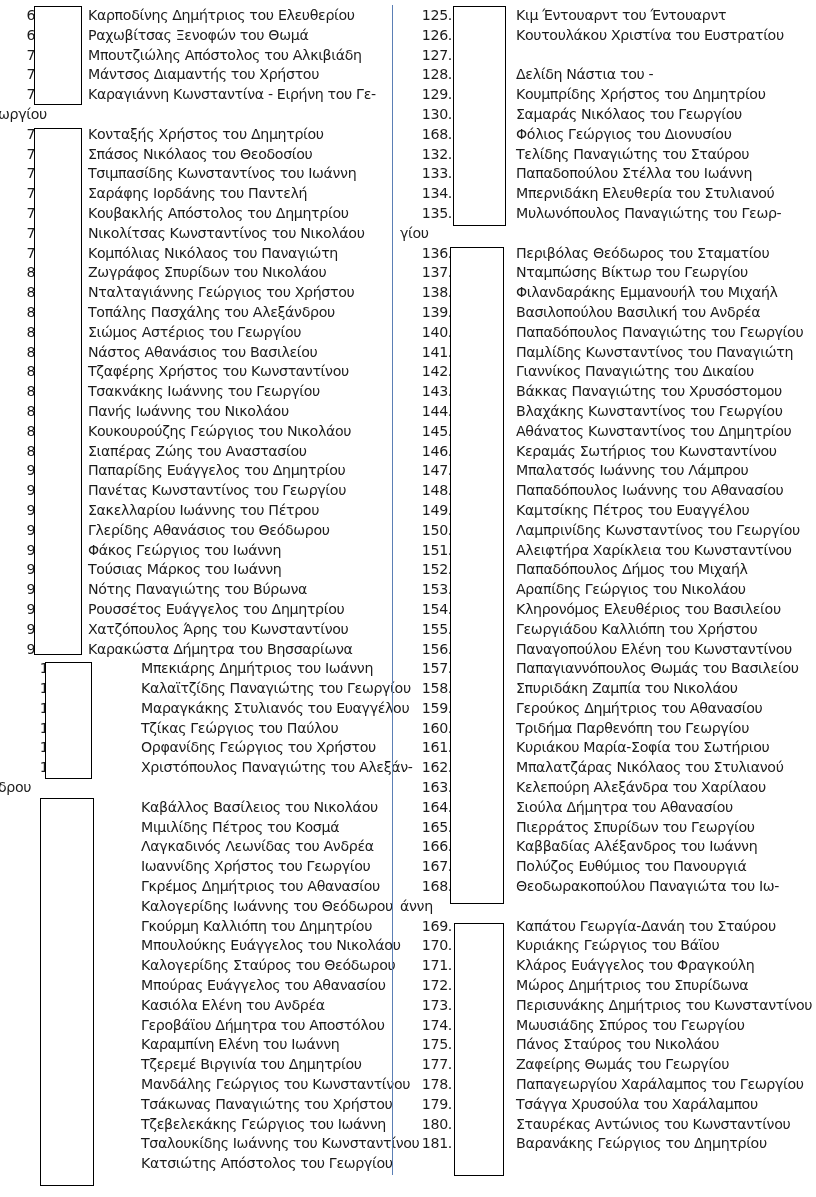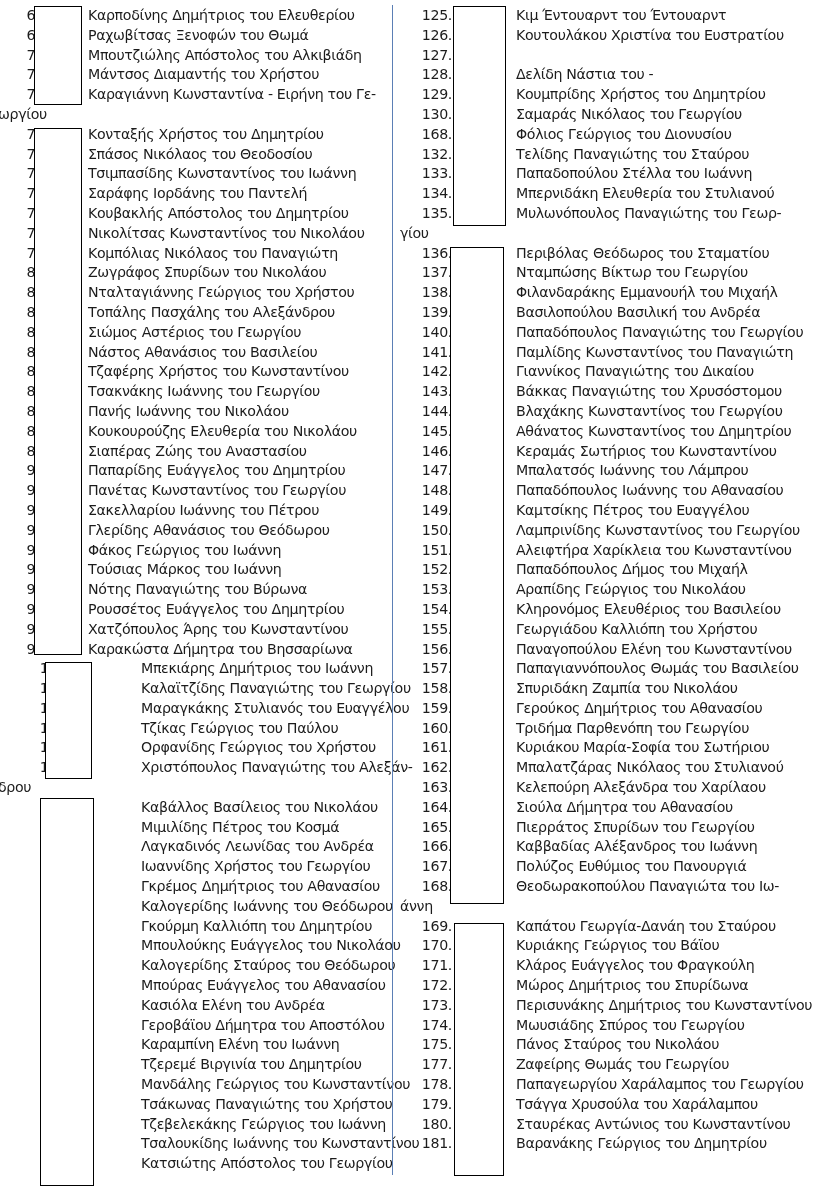--- a/index.html
+++ b/index.html
@@ -105,21 +105,21 @@
     <div class="row">
       <span class="num">86.</span>
       <span class="nm">Τσακνάκης Ιωάννης του Γεωργίου</span>
     </div>
     <div class="row">
       <span class="num">87.</span>
       <span class="nm">Πανής Ιωάννης του Νικολάου</span>
     </div>
     <div class="row">
       <span class="num">88.</span>
-      <span class="nm">Κουκουρούζης Ελευθερία του Νικολάου</span>
+      <span class="nm">Κουκουρούζης Γεώργιος του Νικολάου</span>
     </div>
     <div class="row">
       <span class="num">89.</span>
       <span class="nm">Σιαπέρας Ζώης του Αναστασίου</span>
     </div>
     <div class="row">
       <span class="num">90.</span>
       <span class="nm">Παπαρίδης Ευάγγελος του Δημητρίου</span>
     </div>
     <div class="row">

